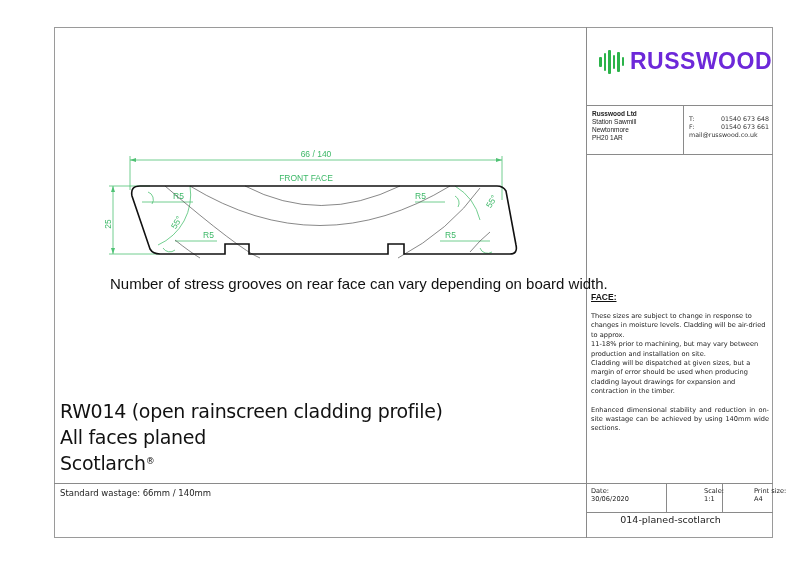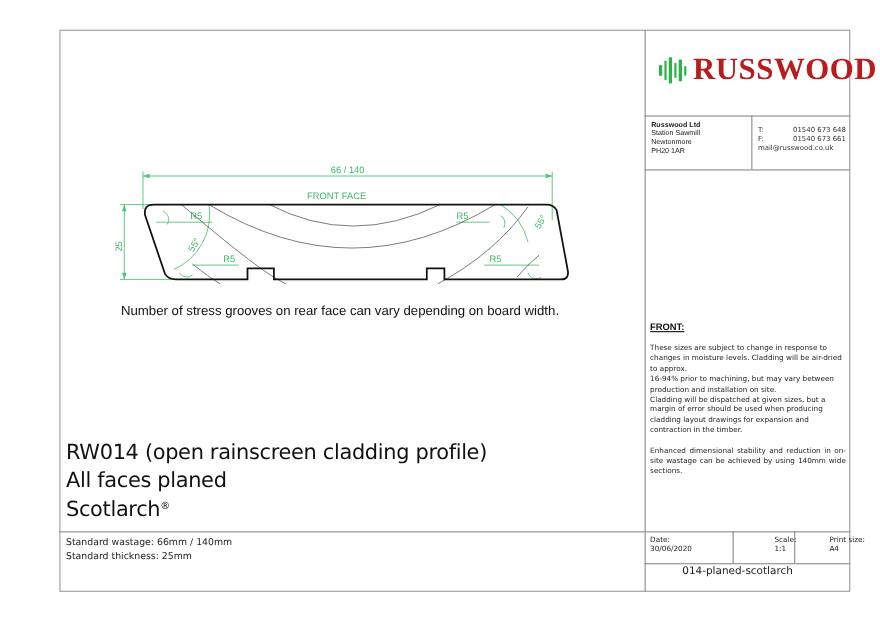--- a/index.html
+++ b/index.html
@@ -1,29 +1,29 @@
 <!DOCTYPE html>
 <html><head>
 <meta charset="utf-8">
 <style>
   html, body { margin:0; padding:0; background:#ffffff; }
   body { width:800px; height:565px; position:relative; overflow:hidden; font-family:"Liberation Sans", sans-serif; color:#111; }
   .frame { position:absolute; left:54px; top:27px; width:719px; height:511px; border:1px solid #9a9a9a; box-sizing:border-box; }
   .vline { position:absolute; background:#8a8a8a; width:1px; }
   .hline { position:absolute; background:#8a8a8a; height:1px; }
   .drawing { position:absolute; left:90px; top:140px; width:440px; height:130px; }
-  .caption { position:absolute; left:110px; top:275px; font-size:12px; color:#111; font-family:"Liberation Sans", sans-serif; white-space:nowrap; }
+  .caption { position:absolute; left:110px; top:275px; font-size:15px; color:#111; font-family:"Liberation Sans", sans-serif; white-space:nowrap; }
   .title-block { position:absolute; left:60px; top:398px; font-family:"DejaVu Sans", sans-serif; color:#111; }
   .title-line { font-size:19px; line-height:26px; white-space:nowrap; letter-spacing:-0.3px; }
   .title-line sup { font-size:9px; vertical-align:top; position:relative; top:-2px; }
   .std { position:absolute; left:60px; top:487px; font-family:"DejaVu Sans", sans-serif; font-size:8.5px; line-height:13px; color:#222; }
   .logo { position:absolute; left:599px; top:48px; display:flex; align-items:center; gap:6px; }
   .logo-bars { display:flex; align-items:center; gap:2px; height:26px; }
   .logo-bars span { display:block; width:2.5px; background:#2bb34a; border-radius:1px; }
-  .logo-text { font-family:Liberation Serif, serif; font-weight:bold; font-size:28px; color:#b91c1c; letter-spacing:0.5px; }
+  .logo-text { font-family:Liberation Sans, sans-serif; font-weight:bold; font-size:23px; color:#6d28d9; letter-spacing:0.5px; }
   .addr { position:absolute; left:592px; top:110px; font-size:6.5px; line-height:8px; color:#222; }
   .addr b { font-weight:bold; }
   .contact { position:absolute; left:689px; top:115px; width:80px; font-size:6.3px; line-height:8px; color:#333; font-family:"DejaVu Sans", sans-serif; }
   .contact .row { display:flex; justify-content:space-between; }
   .notes-h { position:absolute; left:591px; top:292px; font-size:8.5px; font-weight:bold; text-decoration:underline; color:#111; }
   .notes { position:absolute; left:591px; top:312px; width:178px; font-family:"DejaVu Sans", sans-serif; font-size:6.6px; line-height:9.4px; color:#222; }
   .notes p { margin:0; }
   .notes p.j { text-align:justify; margin-top:9px; }
   .cell-label { position:absolute; font-family:"DejaVu Sans", sans-serif; font-size:6.6px; line-height:8px; color:#222; }
   .file { position:absolute; left:586px; top:514px; width:169px; text-align:center; font-family:"DejaVu Sans", sans-serif; font-size:9.5px; color:#222; }
@@ -98,21 +98,20 @@
 <div class="caption">Number of stress grooves on rear face can vary depending on board width.</div>
 
 <div class="title-block">
   <div class="title-line">RW014 (open rainscreen cladding profile)</div>
   <div class="title-line">All faces planed</div>
   <div class="title-line"><span>Scotlarch</span><sup>®</sup></div>
 </div>
 
 <div class="std">
   <div>Standard wastage: 66mm / 140mm</div>
-  <div>Standard thickness: 25mm</div>
 </div>
 
 <div class="logo">
   <div class="logo-bars">
     <span style="height:10px"></span>
       <span style="height:18px"></span>
       <span style="height:24px"></span>
       <span style="height:14px"></span>
       <span style="height:20px"></span>
       <span style="height:9px"></span>
@@ -132,24 +131,24 @@
       <span>T:</span>
       <span>01540 673 648</span>
     </div>
   <div class="row">
       <span>F:</span>
       <span>01540 673 661</span>
     </div>
   <div>mail@russwood.co.uk</div>
 </div>
 
-<div class="notes-h">FRONT:</div>
+<div class="notes-h">FACE:</div>
 <div class="notes">
   <p>These sizes are subject to change in response to changes in moisture levels. Cladding will be air-dried to approx.</p>
-  <p>16-94% prior to machining, but may vary between production and installation on site.</p>
+  <p>11-18% prior to machining, but may vary between production and installation on site.</p>
   <p>Cladding will be dispatched at given sizes, but a margin of error should be used when producing cladding layout drawings for expansion and contraction in the timber.</p>
   <p class="j">Enhanced dimensional stability and reduction in on-site wastage can be achieved by using 140mm wide sections.</p>
 </div>
 
 <div class="cell-label" style="left:591px; top:487px;">
   <div>Date:</div>
   <div>30/06/2020</div>
 </div>
 <div class="cell-label" style="left:704px; top:487px;">
   <div>Scale:</div>

